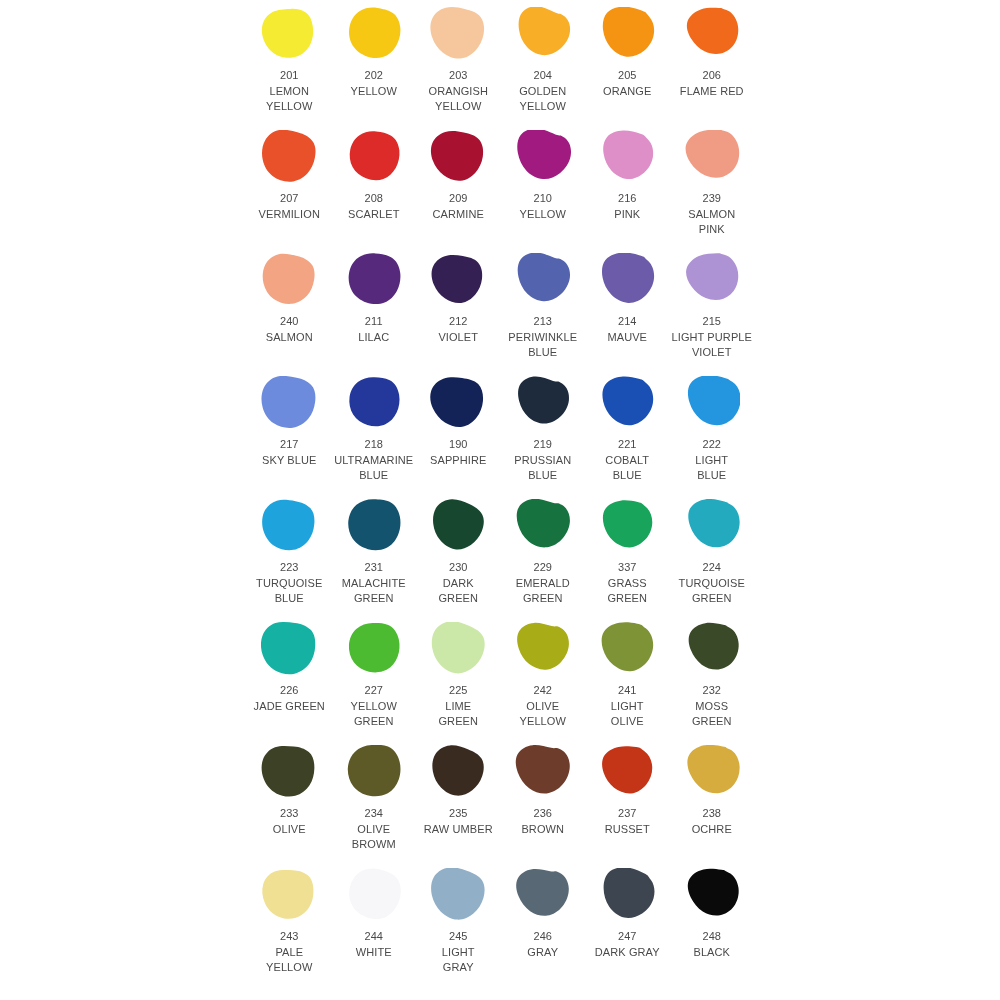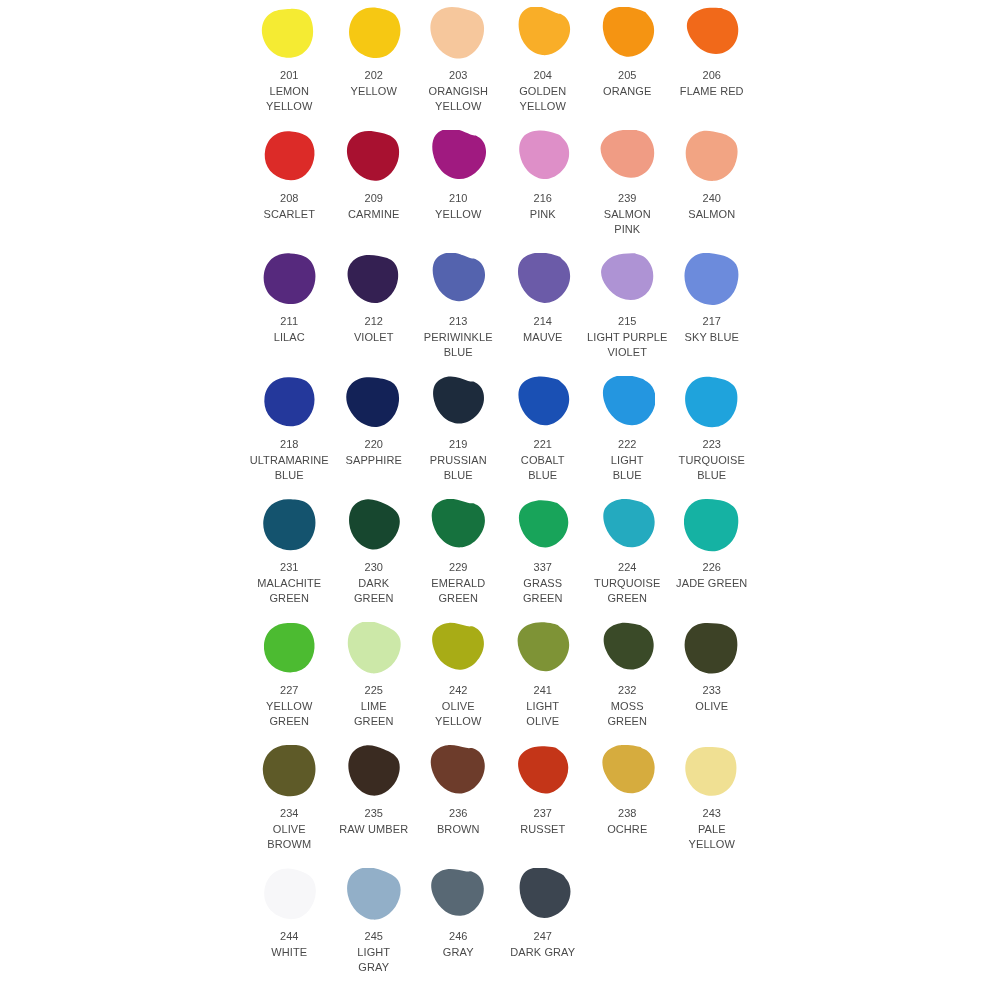--- a/index.html
+++ b/index.html
@@ -151,20 +151,33 @@
           </svg>
         </div>
         <div class="labels">
           <span class="code">206</span>
           <span class="name">FLAME RED</span>
         </div>
       </div>
       <div class="cell">
         <div class="blob-wrap">
           <svg class="blob" viewBox="0 0 58 56" xmlns="http://www.w3.org/2000/svg" aria-hidden="true">
+            <g transform="translate(29,28) rotate(8) scale(1.010,1.010) translate(-29,-28)">
+              <path d="M50.2,8.1c4.6,3.9,5.6,10.9,5.2,17.2c-0.4,6.4-2.1,12.2-5.6,17.1c-3.6,5-8.9,9-15.2,10.4c-6.4,1.4-13.8,0.2-19.6-3.1C9.1,46.4,4.9,40.8,2.6,34.4C0.3,28,0,20.7,2.3,14.6C4.6,8.6,9.4,3.8,15.4,1.9C21.4,0,28.5,1,34.9,1.8C41.3,2.6,45.6,4.2,50.2,8.1z" fill="#E8512A"></path>
+            </g>
+          </svg>
+        </div>
+        <div class="labels">
+          <span class="code">207</span>
+          <span class="name">VERMILION</span>
+        </div>
+      </div>
+      <div class="cell">
+        <div class="blob-wrap">
+          <svg class="blob" viewBox="0 0 58 56" xmlns="http://www.w3.org/2000/svg" aria-hidden="true">
             <g transform="translate(29,28) rotate(1) scale(0.970,0.970) translate(-29,-28)">
               <path d="M46.9,4.9c5.3,2.9,8.3,9.3,9.1,15.8c0.8,6.6-0.7,13.2-3.6,18.7c-3,5.5-7.4,9.9-13,11.9c-5.7,2.1-12.5,1.8-18.6-0.4c-6.1-2.2-11.4-6.3-14.5-11.8C3.2,33.6,2.3,26.7,3.5,20.4C4.8,14.1,8.1,8.4,13.1,5c5-3.6,11.6-4.9,17.9-4.2C37.3,1.5,41.6,2,46.9,4.9z" fill="#DC2B28"></path>
             </g>
           </svg>
         </div>
         <div class="labels">
           <span class="code">208</span>
           <span class="name">SCARLET</span>
         </div>
       </div>
@@ -330,21 +343,21 @@
       </div>
       <div class="cell">
         <div class="blob-wrap">
           <svg class="blob" viewBox="0 0 58 56" xmlns="http://www.w3.org/2000/svg" aria-hidden="true">
             <g transform="translate(29,28) rotate(-10) scale(1.010,1.010) translate(-29,-28)">
               <path d="M52.8,12.5c3.3,4.9,3.4,11.7,1.8,17.8c-1.6,6.1-4.9,11.6-9.4,15.7c-4.5,4.1-10.2,6.9-16.1,6.8c-6-0.1-12.1-3.1-16.8-7.4C7.6,41.1,4.3,35.4,2.7,29.2c-1.6-6.2-1.5-12.9,1.3-18.2C6.8,5.7,12.3,1.9,18.5,0.8c6.2-1.1,13,0.5,19.1,2.6C43.7,5.5,49.5,7.6,52.8,12.5z" fill="#132257"></path>
             </g>
           </svg>
         </div>
         <div class="labels">
-          <span class="code">220</span>
+          <span class="code">190</span>
           <span class="name">SAPPHIRE</span>
         </div>
       </div>
       <div class="cell">
         <div class="blob-wrap">
           <svg class="blob" viewBox="0 0 58 56" xmlns="http://www.w3.org/2000/svg" aria-hidden="true">
             <g transform="translate(29,28) rotate(3) scale(0.970,0.970) translate(-29,-28)">
               <path d="M48.3,6.2c5.9,3.4,8.6,10.5,8.2,17.3c-0.4,6.9-3.8,13.5-8.4,18.3c-4.6,4.8-10.4,7.8-16.5,8.1c-6.1,0.3-12.5-2.1-17.5-6.2C9,39.5,5.4,33.6,3.4,27.2C1.4,20.8,1,13.9,4,8.8C7,3.7,13.4,0.5,19.9,0.2C26.4-0.1,33,2.5,38.6,3.9C44.2,5.3,42.4,2.8,48.3,6.2z" fill="#1D2B3C"></path>
             </g>
           </svg>
@@ -687,16 +700,29 @@
         <div class="blob-wrap">
           <svg class="blob" viewBox="0 0 58 56" xmlns="http://www.w3.org/2000/svg" aria-hidden="true">
             <g transform="translate(29,28) rotate(8) scale(1.020,1.020) translate(-29,-28)">
               <path d="M51,9.6c4.4,4.4,6.1,11.4,5.2,17.9c-0.9,6.6-4.4,12.6-9.3,17c-4.9,4.3-11.3,7.1-17.5,6.6c-6.3-0.5-12.4-4.2-16.8-9C8.3,37.3,5.5,31,4.5,24.6C3.5,18.2,4.3,11.6,8,7.2c3.7-4.4,10.3-6.7,16.8-6.9C31.3,0,37.7,1.9,43,3.7C48.3,5.5,46.6,5.2,51,9.6z" fill="#3C4550"></path>
             </g>
           </svg>
         </div>
         <div class="labels">
           <span class="code">247</span>
           <span class="name">DARK GRAY</span>
+        </div>
+      </div>
+      <div class="cell">
+        <div class="blob-wrap">
+          <svg class="blob" viewBox="0 0 58 56" xmlns="http://www.w3.org/2000/svg" aria-hidden="true">
+            <g transform="translate(29,28) rotate(1) scale(0.980,0.980) translate(-29,-28)">
+              <path d="M45.8,3.8c6.3,2.5,10.1,9.3,11.1,16.2c1,6.9-0.8,13.9-4.3,19.2c-3.6,5.3-8.9,8.9-14.9,10c-6,1.1-12.7-0.3-18.2-3.6C14,42.2,9.6,37.1,6.6,31.1C3.6,25.1,2,18.2,4.3,12.6c2.3-5.6,8.5-9.9,15.1-11.5C26,-0.5,33,0.5,38.6,1.2C44.1,1.9,39.5,1.3,45.8,3.8z" fill="#0A0A0A"></path>
+            </g>
+          </svg>
+        </div>
+        <div class="labels">
+          <span class="code">248</span>
+          <span class="name">BLACK</span>
         </div>
       </div>
     </div>
 </div>
 
 </body></html>

